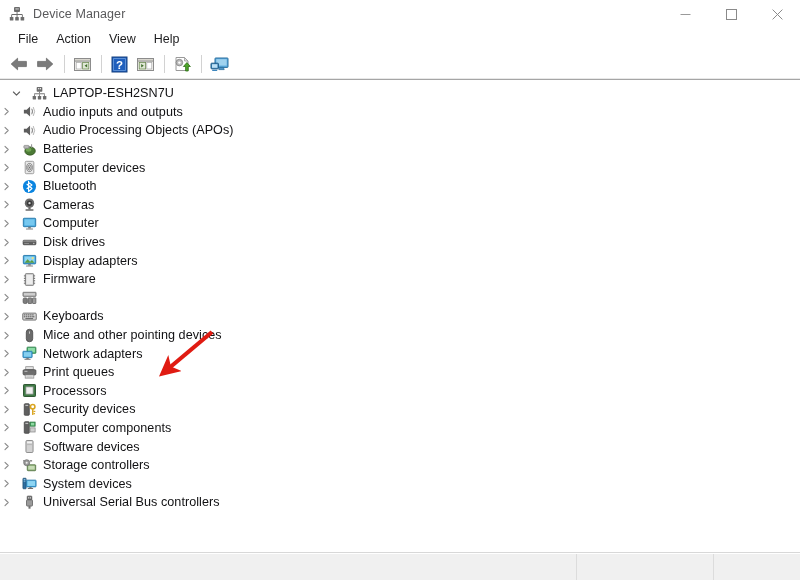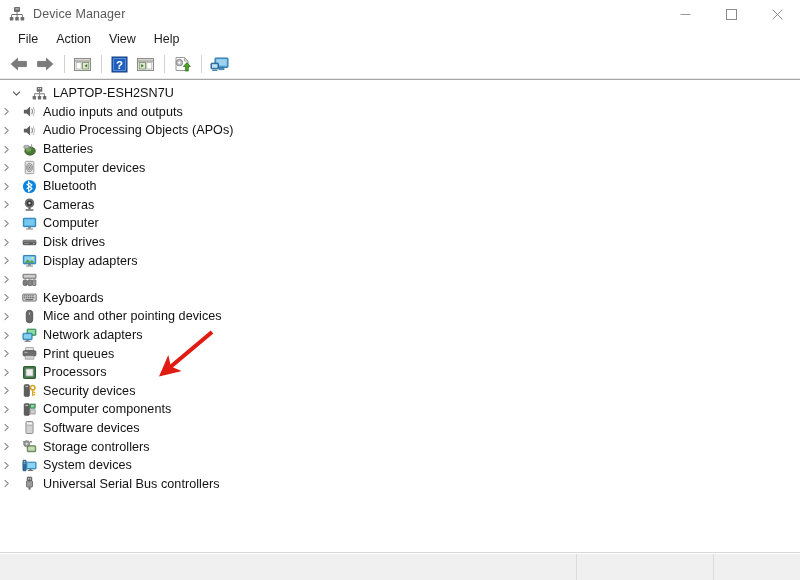--- a/index.html
+++ b/index.html
@@ -465,20 +465,42 @@
           <rect x="2.6" y="3.7" width="10.8" height="6.6" fill="#8fd4f2"></rect>
           <path d="M2.6 10.3 L6 6.6 L8.6 9.2 L10.6 7.4 L13.4 10.3 Z" fill="#5c9c3f"></path>
           <circle cx="11.4" cy="5.4" r="1.15" fill="#f2e27a"></circle>
           <rect x="6.6" y="11.8" width="2.8" height="1.6" fill="#7e7e7e"></rect>
           <rect x="4.2" y="13.3" width="7.6" height="1.2" rx="0.5" fill="#7e7e7e"></rect>
         </svg>
       </span>
       <span class="row-label">Display adapters</span>
     </div>
 
+    <div class="row level1">
+      <span class="chev">
+        <svg width="9" height="9" viewBox="0 0 9 9">
+            <polyline points="3,1.4 6.2,4.5 3,7.6" fill="none" stroke="#8a8a8a" stroke-width="1.1" stroke-linecap="round" stroke-linejoin="round"></polyline>
+          </svg>
+      </span>
+      <span class="row-icon">
+        <svg width="15" height="15" viewBox="0 0 16 16">
+          <rect x="3.6" y="1.8" width="8.8" height="12.4" rx="0.7" fill="#d7d7d7" stroke="#767676" stroke-width="1"></rect>
+          <rect x="4.8" y="3" width="6.4" height="10" fill="#ededed"></rect>
+          <rect x="2" y="3.6" width="1.8" height="1.1" fill="#6f6f6f"></rect>
+          <rect x="2" y="6.2" width="1.8" height="1.1" fill="#6f6f6f"></rect>
+          <rect x="2" y="8.8" width="1.8" height="1.1" fill="#6f6f6f"></rect>
+          <rect x="2" y="11.4" width="1.8" height="1.1" fill="#6f6f6f"></rect>
+          <rect x="12.2" y="3.6" width="1.8" height="1.1" fill="#6f6f6f"></rect>
+          <rect x="12.2" y="6.2" width="1.8" height="1.1" fill="#6f6f6f"></rect>
+          <rect x="12.2" y="8.8" width="1.8" height="1.1" fill="#6f6f6f"></rect>
+          <rect x="12.2" y="11.4" width="1.8" height="1.1" fill="#6f6f6f"></rect>
+        </svg>
+      </span>
+      <span class="row-label">Firmware</span>
+    </div>
 
     <div class="row level1">
       <span class="chev">
         <svg width="9" height="9" viewBox="0 0 9 9">
             <polyline points="3,1.4 6.2,4.5 3,7.6" fill="none" stroke="#8a8a8a" stroke-width="1.1" stroke-linecap="round" stroke-linejoin="round"></polyline>
           </svg>
       </span>
       <span class="row-icon">
         <svg width="15" height="15" viewBox="0 0 16 16">
           <rect x="1" y="2.4" width="14" height="4.4" rx="0.6" fill="#9a9a9a" stroke="#6d6d6d" stroke-width="0.8"></rect>

